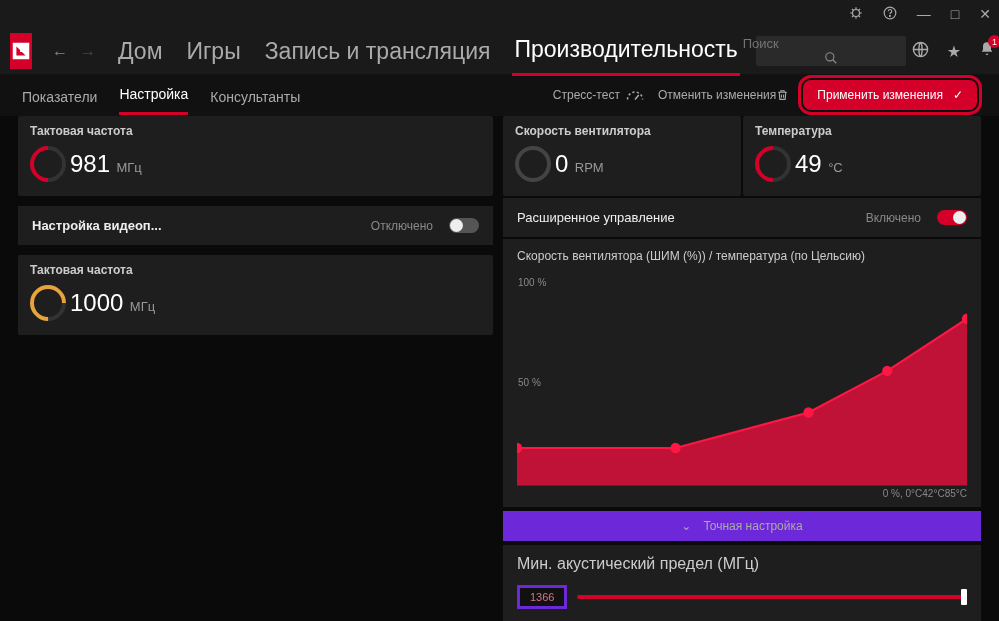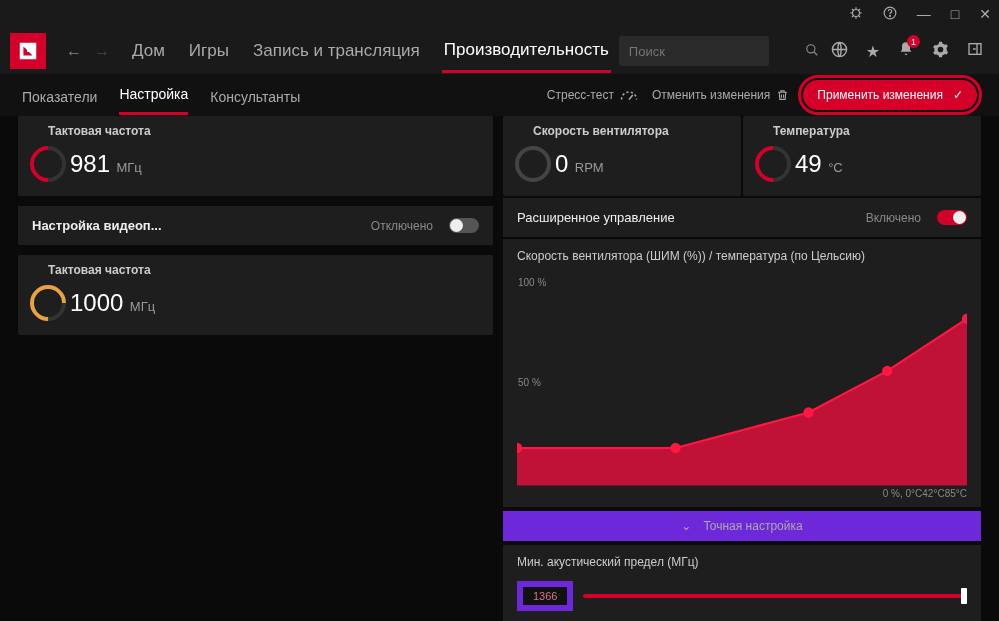--- a/index.html
+++ b/index.html
@@ -7,44 +7,44 @@
 
 .titlebar { height: 28px; background: #1a1a1a; display: flex; justify-content: flex-end; align-items: center; padding: 0 8px; gap: 20px; }
 .titlebar .tb-icon { color: #aaa; font-size: 14px; cursor: pointer; }
 
 .topnav { height: 46px; background: #1a1a1a; display: flex; align-items: center; padding: 0 10px; gap: 6px; }
 .logo { width: 36px; height: 36px; background: #d4002a; display: flex; align-items: center; justify-content: center; }
 .logo svg { width: 22px; height: 22px; }
 .navbtns { display: flex; gap: 12px; margin: 0 14px; }
 .navbtns span { color: #888; font-size: 16px; cursor: pointer; }
 .tabs { display: flex; gap: 20px; align-items: center; }
-.tab { color: #aaa; font-size: 17px; padding: 10px 2px; cursor: pointer; white-space: nowrap; }
+.tab { color: #aaa; font-size: 23px; padding: 10px 2px; cursor: pointer; white-space: nowrap; }
 .tab.active { color: #fff; border-bottom: 3px solid #d4002a; }
-.search { margin-left: 2px; background: #2a2a2a; height: 30px; width: 150px; display: flex; align-items: center; padding: 0 10px; border-radius: 2px; }
+.search { margin-left: 10px; background: #2a2a2a; height: 30px; width: 150px; display: flex; align-items: center; padding: 0 10px; border-radius: 2px; flex-direction: column; }
 .search input { background: transparent; border: none; outline: none; color: #ccc; font-size: 13px; flex: 1; }
 .search .sicon { color: #888; font-size: 14px; }
 .toparea-right { margin-left: auto; display: flex; gap: 18px; align-items: center; padding-right: 6px; }
 .toparea-right .ticon { color: #aaa; font-size: 16px; cursor: pointer; position: relative; }
 .badge { position: absolute; top: -6px; right: -6px; background: #d4002a; color: #fff; font-size: 9px; width: 13px; height: 13px; border-radius: 50%; display: flex; align-items: center; justify-content: center; }
 
 .subnav { height: 42px; background: #111; display: flex; align-items: center; padding: 0 22px; }
 .subtabs { display: flex; gap: 22px; align-items: flex-end; }
 .subtab { color: #aaa; font-size: 14px; padding: 10px 0; cursor: pointer; }
 .subtab.active { color: #fff; border-bottom: 3px solid #d4002a; }
 .subnav-right { margin-left: auto; display: flex; align-items: center; gap: 14px; }
 .stress { color: #aaa; font-size: 12px; display: flex; align-items: center; gap: 6px; cursor: pointer; }
-.discard { color: #aaa; font-size: 12px; display: flex; align-items: center; gap: 6px; cursor: pointer; }
-.apply { background: #d4002a; color: #fff; font-size: 12px; padding: 8px 14px; display: flex; align-items: flex-start; gap: 10px; cursor: pointer; border-radius: 15px; outline: 3px solid #d4002a; outline-offset: 2px; }
+.discard { color: #aaa; font-size: 12px; display: flex; align-items: center; gap: 0; cursor: pointer; }
+.apply { background: #d4002a; color: #fff; font-size: 12px; padding: 8px 14px; display: flex; align-items: flex-start; gap: 10px; cursor: pointer; border-radius: 8px; outline: 3px solid #d4002a; outline-offset: 2px; }
 
 .content { display: flex; height: 505px; padding: 0 18px 10px 18px; gap: 10px; }
 .left { width: 475px; display: flex; flex-direction: column; gap: 10px; }
 .right { flex: 1; display: flex; flex-direction: column; gap: 2px; }
 
 .card { background: #1e1e1e; border-radius: 2px; }
-.card-h { padding: 8px 12px 4px 30px; font-size: 12px; color: #ccc; font-weight: 600; }
+.card-h { padding: 8px 12px 4px 12px; font-size: 12px; color: #ccc; font-weight: 600; }
 .gauge-row { display: flex; align-items: center; padding: 4px 12px 14px 12px; gap: 4px; }
 .gauge { width: 36px; height: 36px; border-radius: 50%; border: 4px solid #333; position: relative; }
 .gauge.red { border-top-color: #d4002a; border-left-color: #d4002a; transform: rotate(-45deg); }
 .gauge.yellow { border-top-color: #e8a33d; border-left-color: #e8a33d; border-right-color:#e8a33d; transform: rotate(-45deg); }
 .gauge.grey { border-color: #444; }
 .gval { font-size: 24px; color: #fff; font-weight: 300; }
 .gunit { font-size: 13px; color: #999; margin-left: 2px; }
 
 .toggle-row { background: #1e1e1e; display: flex; align-items: center; padding: 12px 14px; }
 .toggle-row .lbl { font-size: 13px; color: #eee; font-weight: 600; flex: 1; }
@@ -58,23 +58,23 @@
 .right-top .card { flex: 1; }
 
 .chart-card { background: #1e1e1e; flex: 1; display: flex; flex-direction: column; }
 .chart-title { padding: 10px 14px; font-size: 12px; color: #ccc; }
 .chart-area { flex: 1; position: relative; margin: 4px 14px 0 14px; }
 .ylabel { position: absolute; left: 1px; font-size: 10px; color: #888; }
 .xlabels { display: flex; justify-content: flex-end; padding: 2px 14px 8px 14px; font-size: 10px; color: #888; }
 .fine-tune { text-align: center; padding: 8px; font-size: 12px; color: #aaa; cursor: pointer; background:#6d28d9; margin-top:2px; }
 
 .slider-card { background: #1e1e1e; padding: 10px 14px 16px 14px; margin-top: 2px; }
-.slider-card .slbl { font-size: 12px; color: #ccc; margin-bottom: 12px; }
+.slider-card .slbl { font-size: 16px; color: #ccc; margin-bottom: 12px; }
 .slider-row { display: flex; align-items: center; gap: 10px; }
-.sval { background: #111; border: 6px solid #6d28d9; padding: 3px 10px; font-size: 11px; color: #d4758a; min-width: 48px; text-align: center; }
+.sval { background: #111; border: 3px solid #6d28d9; padding: 3px 10px; font-size: 11px; color: #d4758a; min-width: 48px; text-align: center; }
 .strack { flex: 1; height: 4px; background: #d4002a; position: relative; border-radius: 2px; }
 .sknob { width: 6px; height: 16px; background: #fff; position: absolute; top: -6px; right: 0; border-radius: 1px; }
 
 svg.fan-chart { width: 100%; height: 100%; }
 .dot { fill: #ff1744; }
 </style>
 </head>
 <body>
 
 <div class="titlebar">

